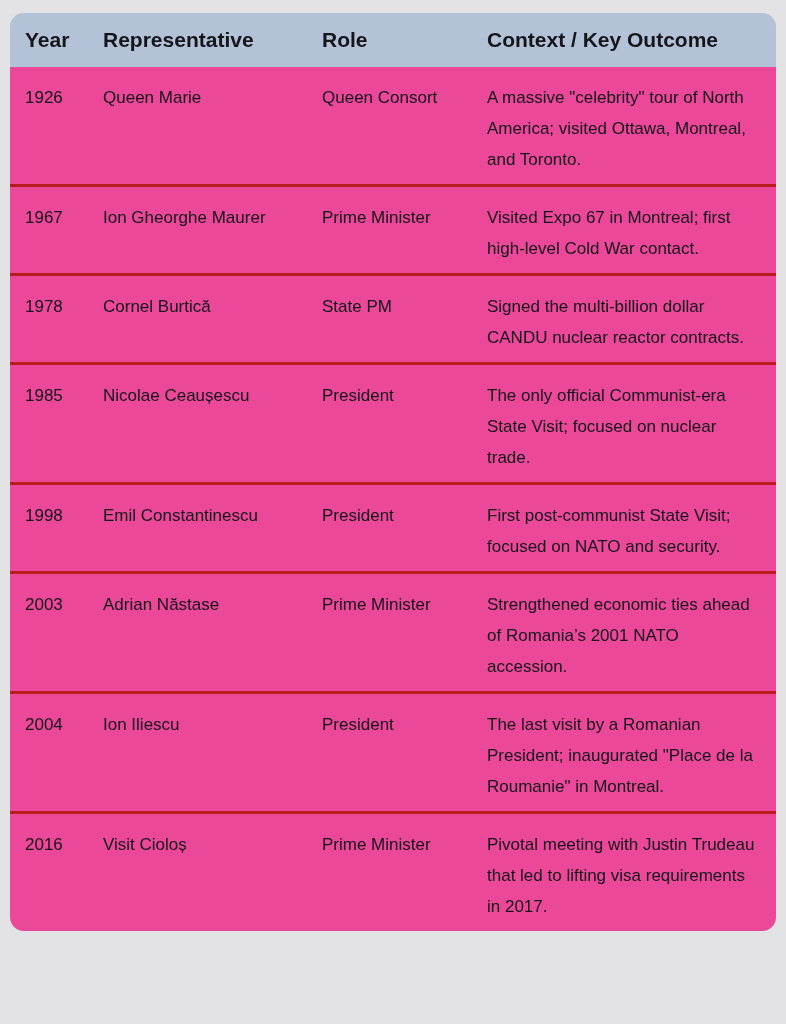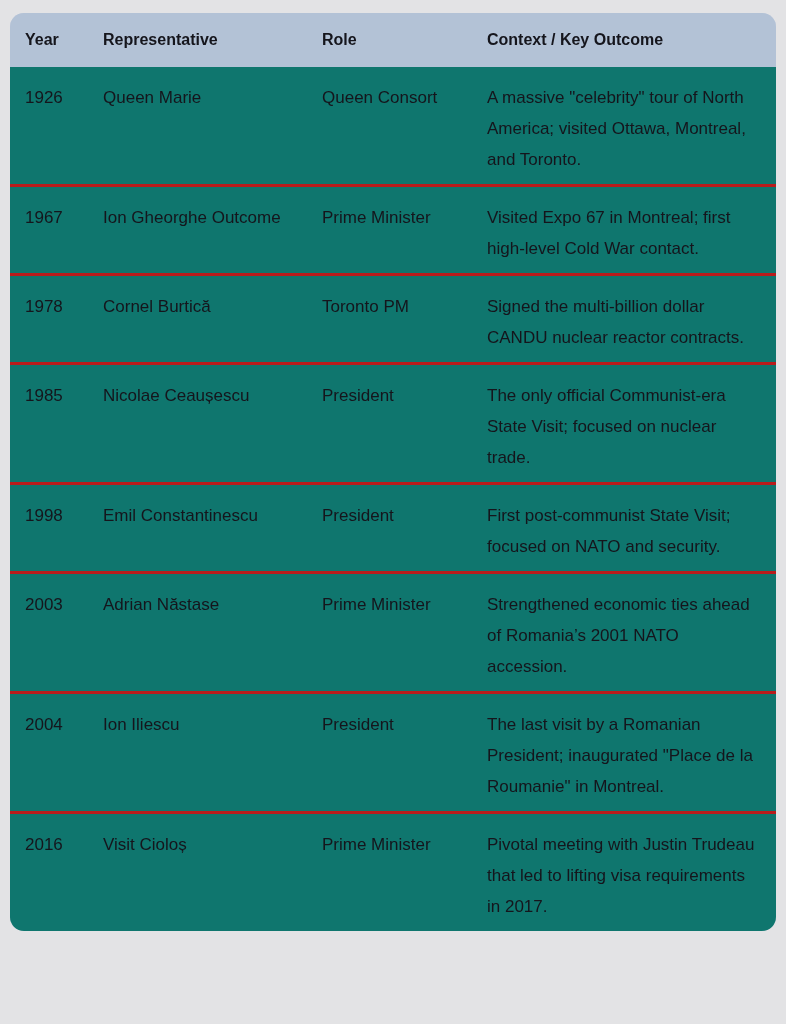--- a/index.html
+++ b/index.html
@@ -30,33 +30,33 @@
   }
   table.visits col.c-year   { width: 93px;  }
   table.visits col.c-rep    { width: 219px; }
   table.visits col.c-role   { width: 165px; }
   table.visits col.c-ctx    { width: auto;  }
 
   thead th {
     background: #b3c2d6;
     text-align: left;
     font-weight: 700;
-    font-size: 16px;
+    font-size: 21px;
     padding: 16px 0;
     line-height: 22px;
     color: #15151c;
   }
   thead th:first-child { padding-left: 15px; }
   thead th.ctx-col { padding-right: 22px; }
 
   tbody td {
     vertical-align: top;
     padding: 15px 0 9px 0;
     line-height: 31px;
-    background: #0f766e;
+    background: #ec4899;
     margin-left: 32px;
   }
   tbody td:first-child { padding-left: 15px; }
   tbody td.ctx-cell { padding-right: 19px; }
   tbody tr + tr td { border-top: 3px solid #b91c1c; }
 </style>
 </head>
 <body>
 
 <div class="page">
@@ -79,29 +79,29 @@
       <tbody id="table-body">
   <tr>
     <td>1926</td>
     <td>Queen Marie</td>
     <td>Queen Consort</td>
     <td class="ctx-cell">A massive "celebrity" tour of North America; visited Ottawa, Montreal, and Toronto.</td>
   </tr>
 
   <tr>
     <td>1967</td>
-    <td>Ion Gheorghe Outcome</td>
+    <td>Ion Gheorghe Maurer</td>
     <td>Prime Minister</td>
     <td class="ctx-cell">Visited Expo 67 in Montreal; first high-level Cold War contact.</td>
   </tr>
 
   <tr>
     <td>1978</td>
     <td>Cornel Burtică</td>
-    <td>Toronto PM</td>
+    <td>State PM</td>
     <td class="ctx-cell">Signed the multi-billion dollar CANDU nuclear reactor contracts.</td>
   </tr>
 
   <tr>
     <td>1985</td>
     <td>Nicolae Ceaușescu</td>
     <td>President</td>
     <td class="ctx-cell">The only official Communist-era State Visit; focused on nuclear trade.</td>
   </tr>
 

